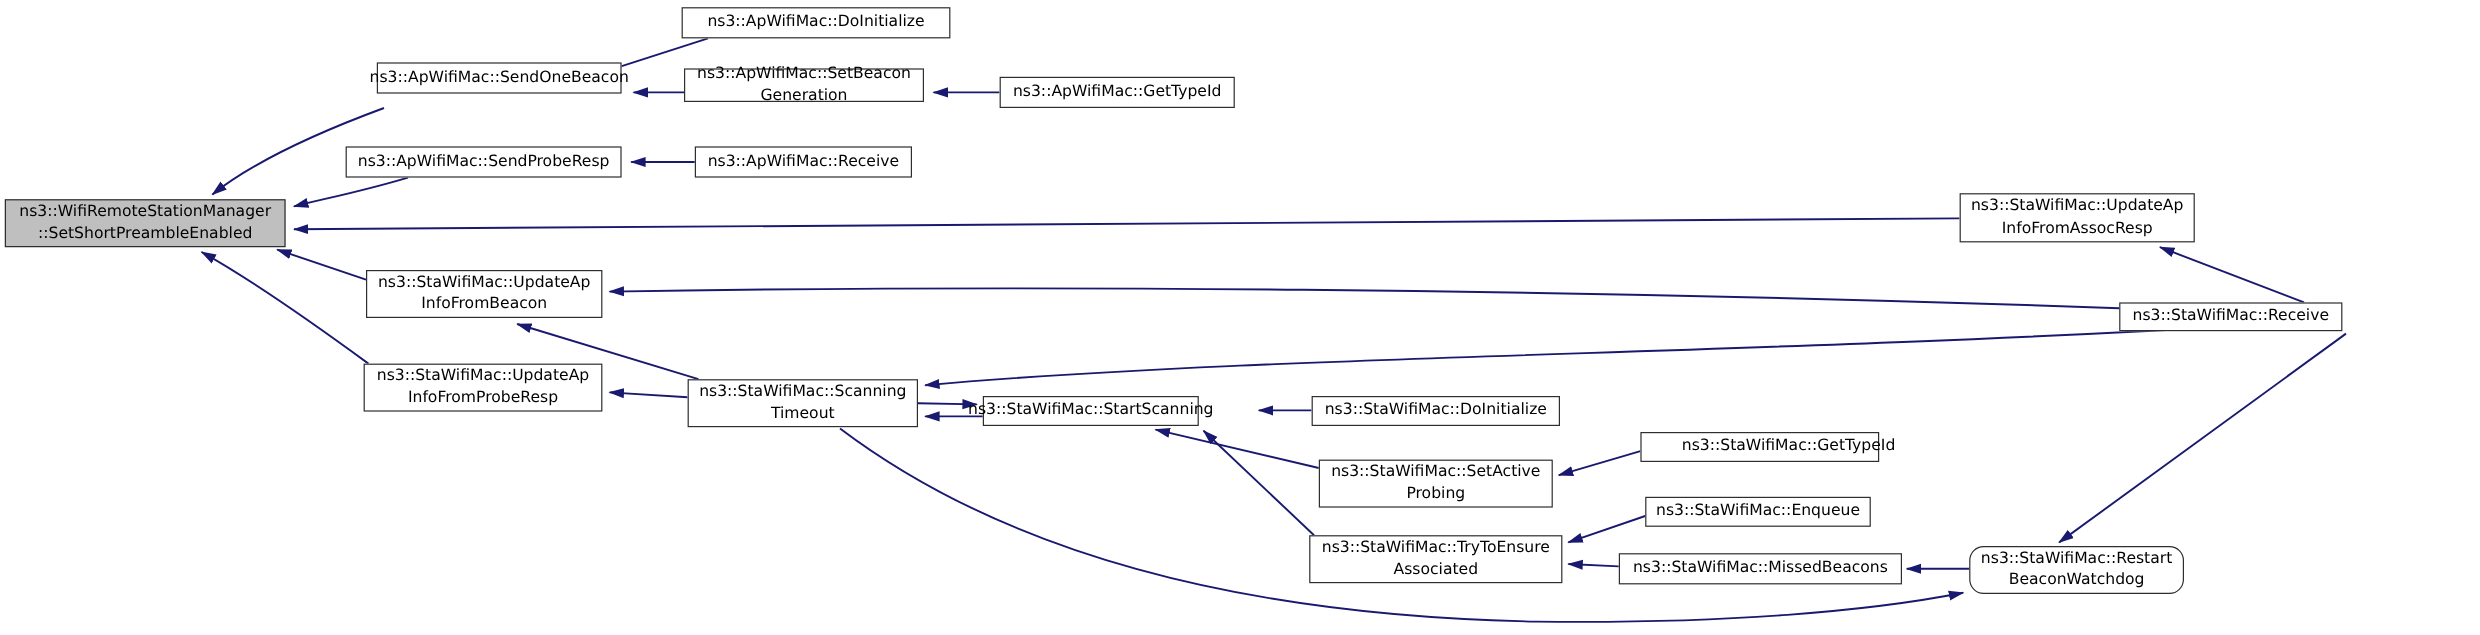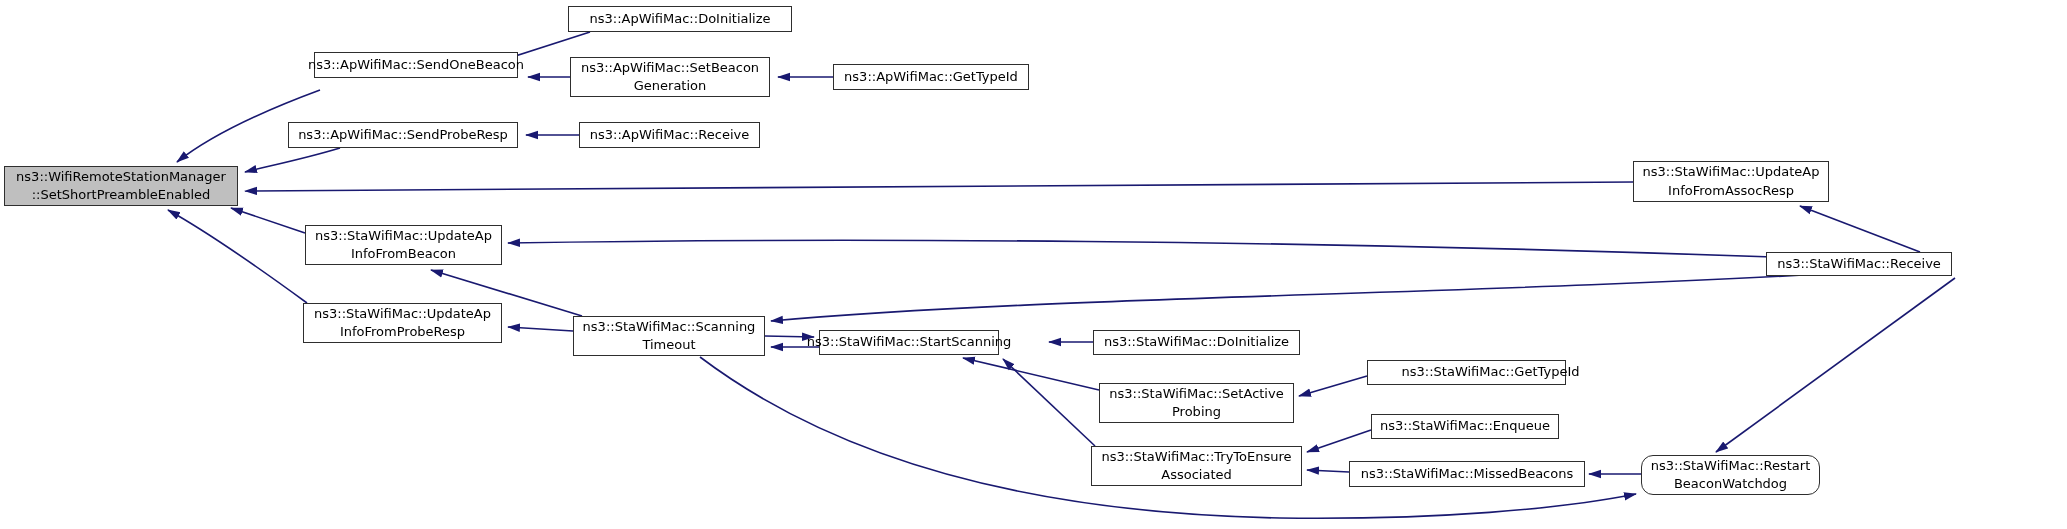--- a/index.html
+++ b/index.html
@@ -72,21 +72,21 @@
       <div class="node highlight" style="left: 4px; top: 166px; width: 234px; height: 40px;">
         <span>ns3::WifiRemoteStationManager</span>
         <span>::SetShortPreambleEnabled</span>
       </div>
       <div class="node" style="left: 568px; top: 6px; width: 224px; height: 26px;">
         <span>ns3::ApWifiMac::DoInitialize</span>
       </div>
       <div class="node" style="left: 286px; top: 52px; width: 204px; height: 26px; margin-left: 28px;">
         <span>ns3::ApWifiMac::SendOneBeacon</span>
       </div>
-      <div class="node" style="left: 570px; top: 57px; width: 200px; height: 40px;">
+      <div class="node" style="left: 570px; top: 57px; width: 200px; height: 28px;">
         <span>ns3::ApWifiMac::SetBeacon</span>
         <span>Generation</span>
       </div>
       <div class="node" style="left: 833px; top: 64px; width: 196px; height: 26px;">
         <span>ns3::ApWifiMac::GetTypeId</span>
       </div>
       <div class="node" style="left: 288px; top: 122px; width: 230px; height: 26px;">
         <span>ns3::ApWifiMac::SendProbeResp</span>
       </div>
       <div class="node" style="left: 579px; top: 122px; width: 181px; height: 26px;">

